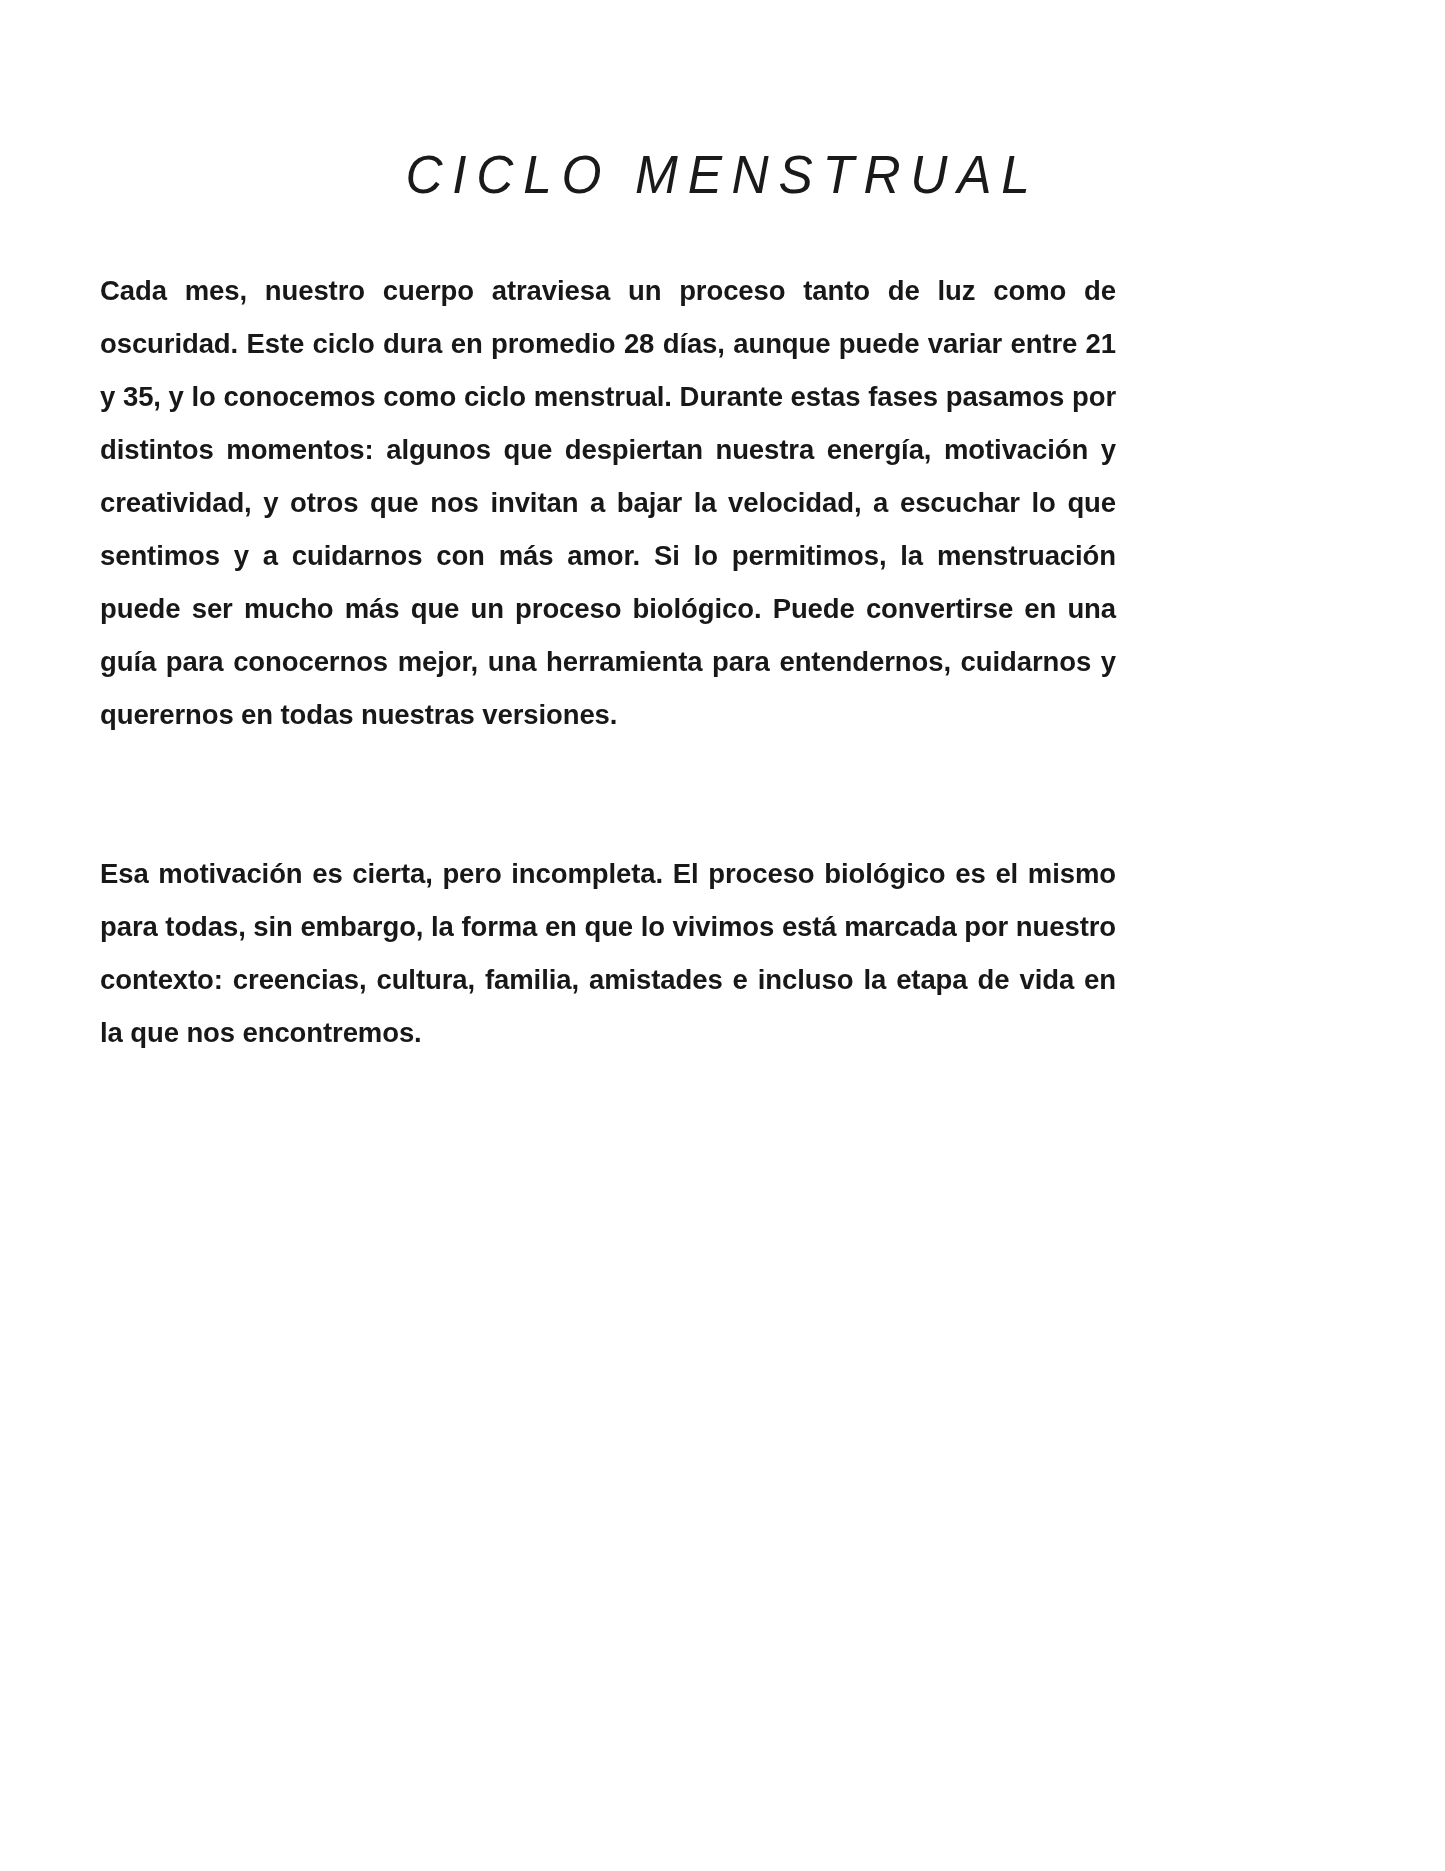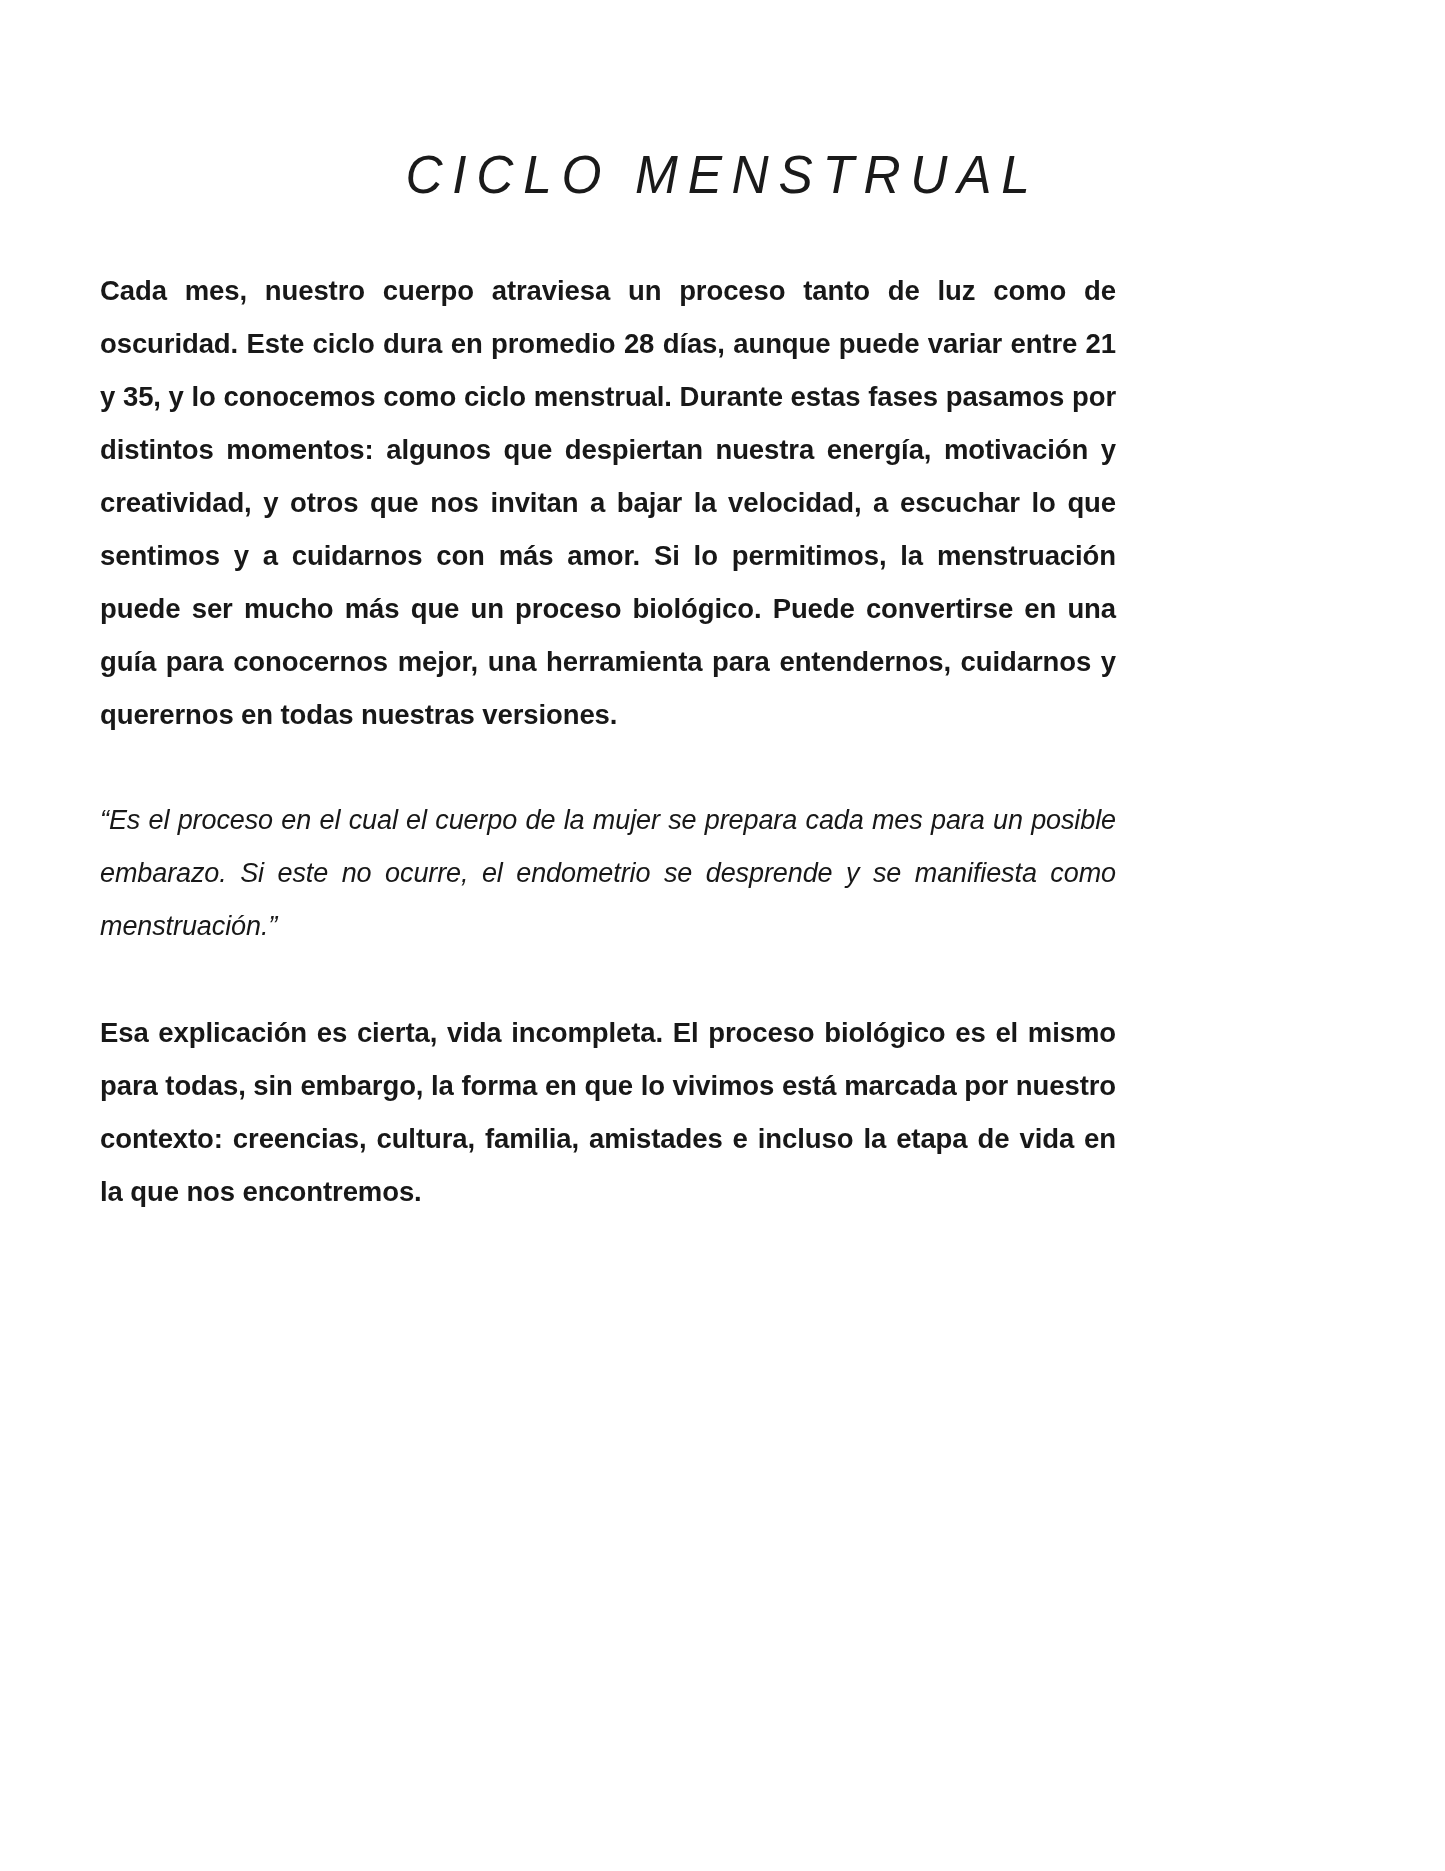--- a/index.html
+++ b/index.html
@@ -79,21 +79,20 @@
 
   <h1 class="doc-title">CICLO MENSTRUAL</h1>
 
   <div class="body-col">
 
     <p class="para last-line-left">Cada mes, nuestro cuerpo atraviesa un proceso tanto de luz como de oscuridad. Este ciclo dura en promedio 28 días, aunque puede variar entre 21 y 35, y lo conocemos como ciclo menstrual. Durante estas fases pasamos por distintos momentos: algunos que despiertan nuestra energía, motivación y creatividad, y otros que nos invitan a bajar la velocidad, a escuchar lo que sentimos y a cuidarnos con más amor. Si lo permitimos, la menstruación puede ser mucho más que un proceso biológico. Puede convertirse en una guía para conocernos mejor, una herramienta para entendernos, cuidarnos y querernos en todas nuestras versiones.</p>
 
     <div class="gap-block"></div>
 
 
-    <p class="quote">“Es el proceso en el cual el cuerpo de la mujer se prepara cada mes para un posible embarazo. Si este no ocurre, el endometrio se desprende y se manifiesta como menstruación.”</p>
 
     <div class="gap-block"></div>
 
-    <p class="para last-line-left">Esa explicación es cierta, vida incompleta. El proceso biológico es el mismo para todas, sin embargo, la forma en que lo vivimos está marcada por nuestro contexto: creencias, cultura, familia, amistades e incluso la etapa de vida en la que nos encontremos.</p>
+    <p class="para last-line-left">Esa motivación es cierta, pero incompleta. El proceso biológico es el mismo para todas, sin embargo, la forma en que lo vivimos está marcada por nuestro contexto: creencias, cultura, familia, amistades e incluso la etapa de vida en la que nos encontremos.</p>
 
   </div>
 
 </div>
 
 </body></html>

